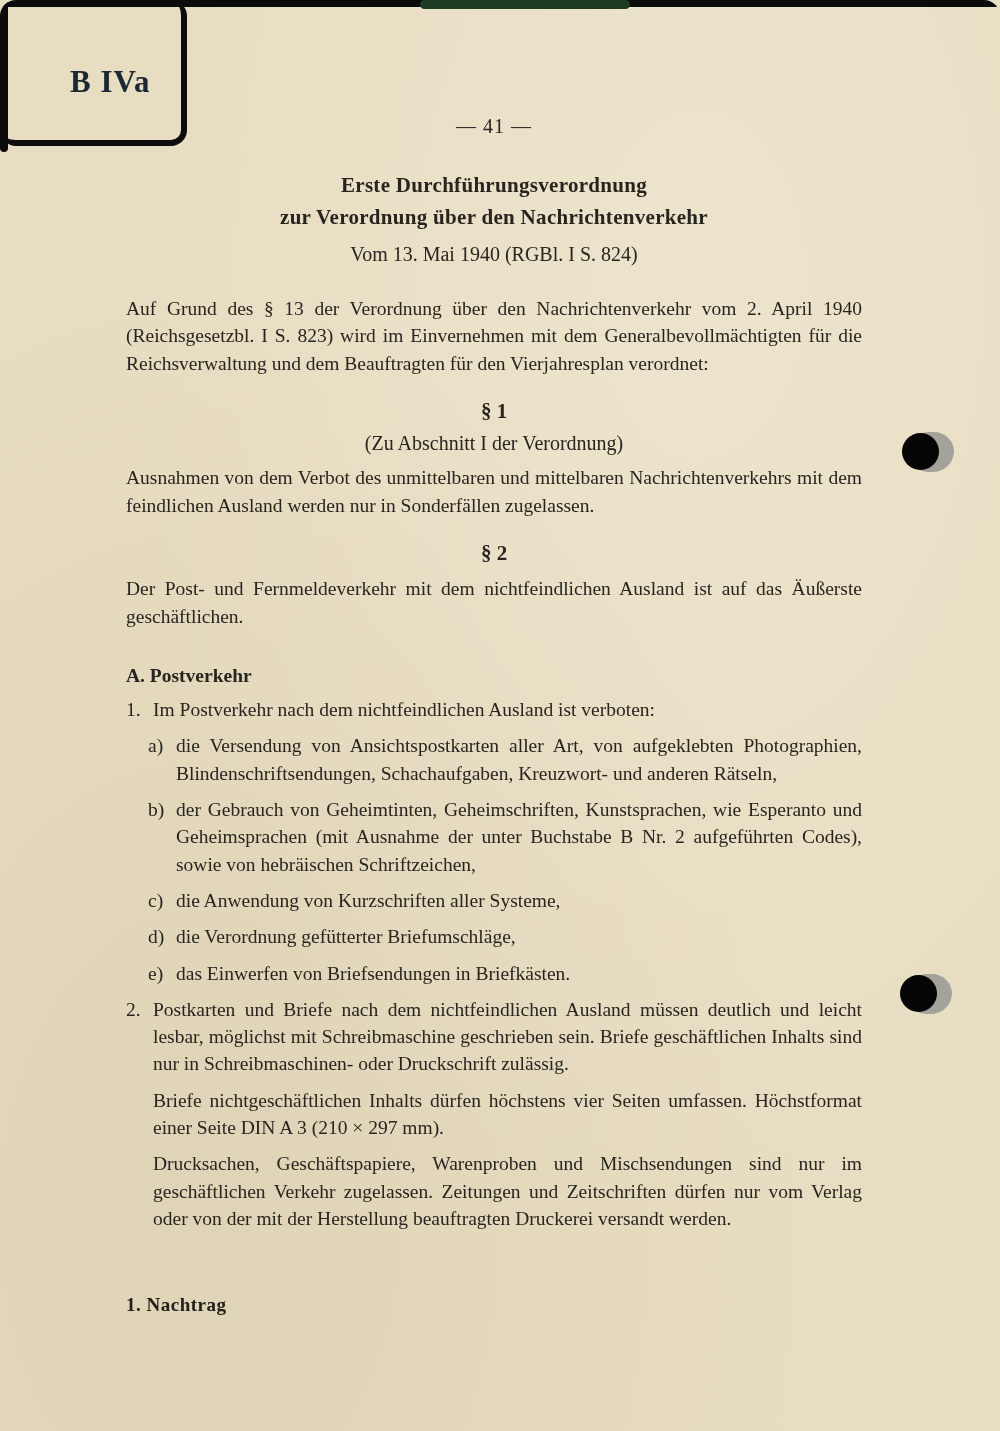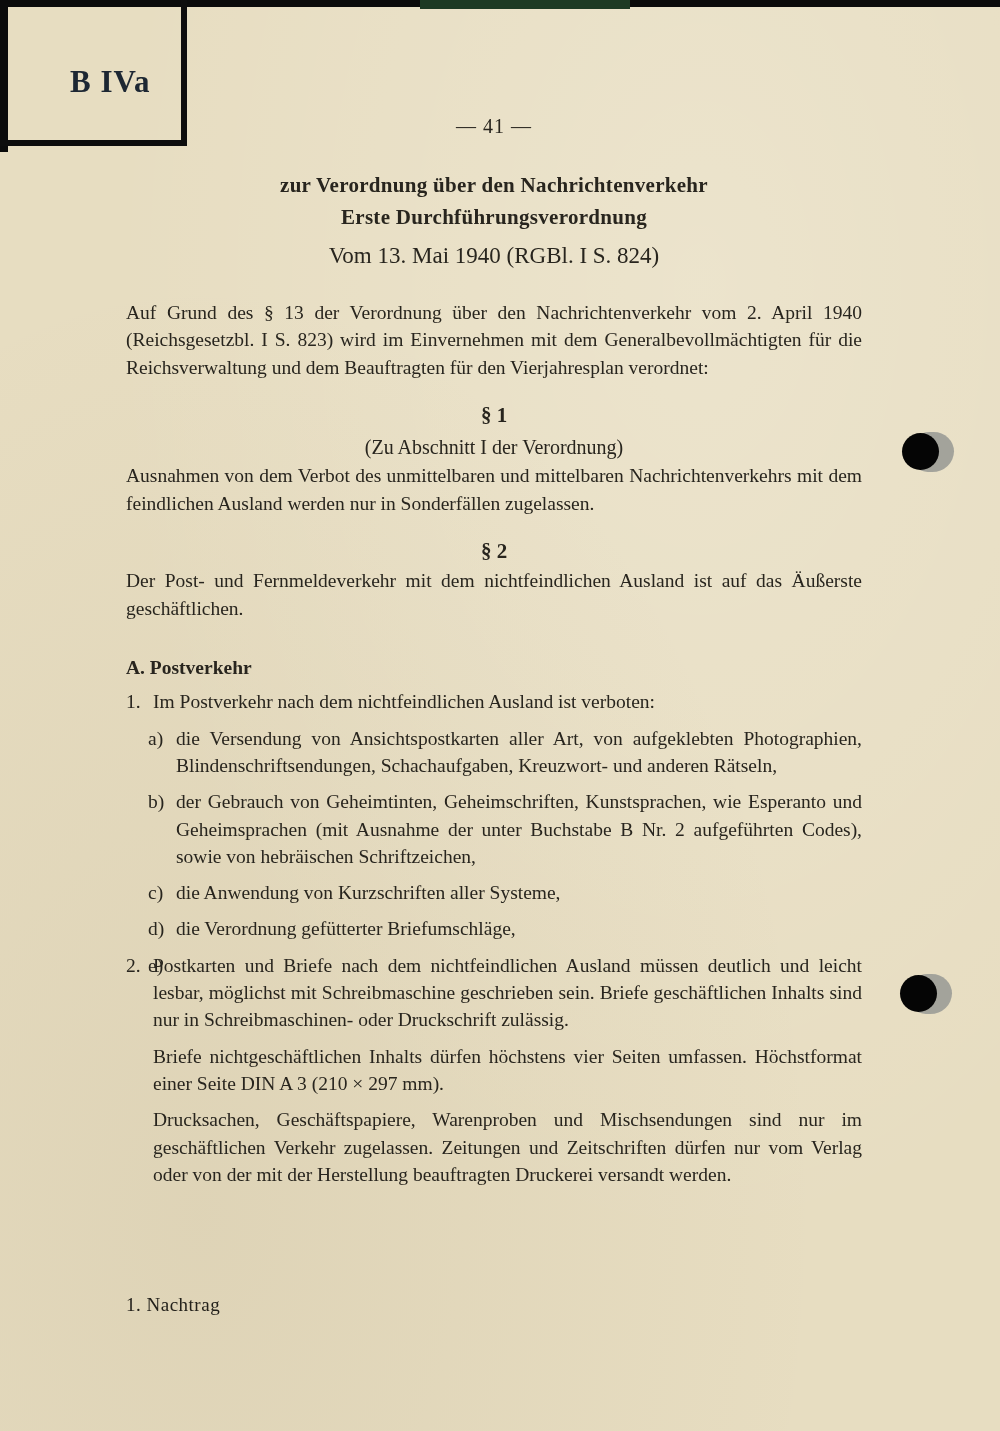--- a/index.html
+++ b/index.html
@@ -1,15 +1,15 @@
 <!DOCTYPE html>
 <html><head>
 <meta charset="utf-8">
 <style>
-  * { margin:0; padding:0; box-sizing:border-box; }
+  * { margin:0; padding:0; box-sizing:border-box;border-radius:16px; }
   html,body { width:1000px; height:1431px; }
   body {
     position:relative;
     background:#e7ddc1;
     background-image:
       radial-gradient(ellipse at 70% 20%, rgba(255,255,250,0.20), rgba(0,0,0,0) 60%),
       radial-gradient(ellipse at 20% 85%, rgba(120,100,60,0.08), rgba(0,0,0,0) 55%);
     font-family:"Liberation Serif", serif;
     color:#28251e;
     overflow:hidden;
@@ -47,42 +47,42 @@
 
   
   .content {
     position:absolute; top:112px; left:126px; width:736px;
     font-size:19.5px; line-height:1.40; text-align:justify;
   }
   .center { text-align:center; }
 
   .page-number { font-size:20px; margin-bottom:30px; letter-spacing:1px; }
   .title-line { font-weight:bold; font-size:21px; line-height:1.5; letter-spacing:0.3px; }
-  .date-line { font-size:23px; margin-top:7px; }
+  .date-line { font-size:20px; margin-top:7px; }
 
   .intro { margin-top:27px; }
 
   .para-number { font-weight:bold; font-size:21px; margin-top:20px; }
   .para-subtitle { font-size:20px; margin-top:3px; }
-  .para-body { margin-top:1px; }
+  .para-body { margin-top:7px; }
 
   .part-heading { font-weight:bold; margin-top:32px; }
 
   .list-item { position:relative; padding-left:27px; margin-top:7px; }
   .list-item > .num { position:absolute; left:0; top:0; }
 
   .subitems { margin-top:9px; }
   .subitem { position:relative; padding-left:50px; margin-bottom:9px; }
   .subitem > .lbl { position:absolute; left:22px; top:0; }
 
   .item2-para { margin-bottom:9px; }
 
   .footer-label {
     position:absolute; top:1294px; left:126px;
-    font-weight:normal; font-size:19px; letter-spacing:0.5px; color:#23211b;
+    font-weight:bold; font-size:19px; letter-spacing:0.5px; color:#23211b;
   }
 </style>
 </head>
 <body>
 
 <div class="scan-top"></div>
 <div class="scan-top-green"></div>
 <div class="scan-left"></div>
 
 <div class="stamp-box">
@@ -95,22 +95,22 @@
 </div>
 <div class="punch punch-2">
   <div class="smudge"></div>
   <div class="hole"></div>
 </div>
 
 <div class="content">
 
   <div class="page-number center">— 41 —</div>
 
+  <div class="title-line center">Erste Durchführungsverordnung</div>
   <div class="title-line center">zur Verordnung über den Nachrichtenverkehr</div>
-  <div class="title-line center">Erste Durchführungsverordnung</div>
   <div class="date-line center">Vom 13. Mai 1940 (RGBl. I S. 824)</div>
 
   <p class="intro">Auf Grund des § 13 der Verordnung über den Nachrichtenverkehr vom 2. April 1940 (Reichsgesetzbl. I S. 823) wird im Einvernehmen mit dem Generalbevollmächtigten für die Reichsverwaltung und dem Beauftragten für den Vierjahresplan verordnet:</p>
 
   <div>
     <div class="para-number center">§ 1</div>
     <div class="para-subtitle center">(Zu Abschnitt I der Verordnung)</div>
     <p class="para-body">Ausnahmen von dem Verbot des unmittelbaren und mittelbaren Nachrichtenverkehrs mit dem feindlichen Ausland werden nur in Sonderfällen zugelassen.</p>
   </div>
 
@@ -138,20 +138,21 @@
     <div class="subitem">
       <span class="lbl">c)</span>
       <span>die Anwendung von Kurzschriften aller Systeme,</span>
     </div>
     <div class="subitem">
       <span class="lbl">d)</span>
       <span>die Verordnung gefütterter Briefumschläge,</span>
     </div>
     <div class="subitem">
       <span class="lbl">e)</span>
+      <span>das Einwerfen von Briefsendungen in Briefkästen.</span>
     </div>
   </div>
 
   <div class="list-item">
     <span class="num">2.</span>
     <p class="item2-para">Postkarten und Briefe nach dem nichtfeindlichen Ausland müssen deutlich und leicht lesbar, möglichst mit Schreibmaschine geschrieben sein. Briefe geschäftlichen Inhalts sind nur in Schreibmaschinen- oder Druckschrift zulässig.</p>
     <p class="item2-para">Briefe nichtgeschäftlichen Inhalts dürfen höchstens vier Seiten umfassen. Höchstformat einer Seite DIN A 3 (210 × 297 mm).</p>
     <p class="item2-para">Drucksachen, Geschäftspapiere, Warenproben und Mischsendungen sind nur im geschäftlichen Verkehr zugelassen. Zeitungen und Zeitschriften dürfen nur vom Verlag oder von der mit der Herstellung beauftragten Druckerei versandt werden.</p>
   </div>
 

